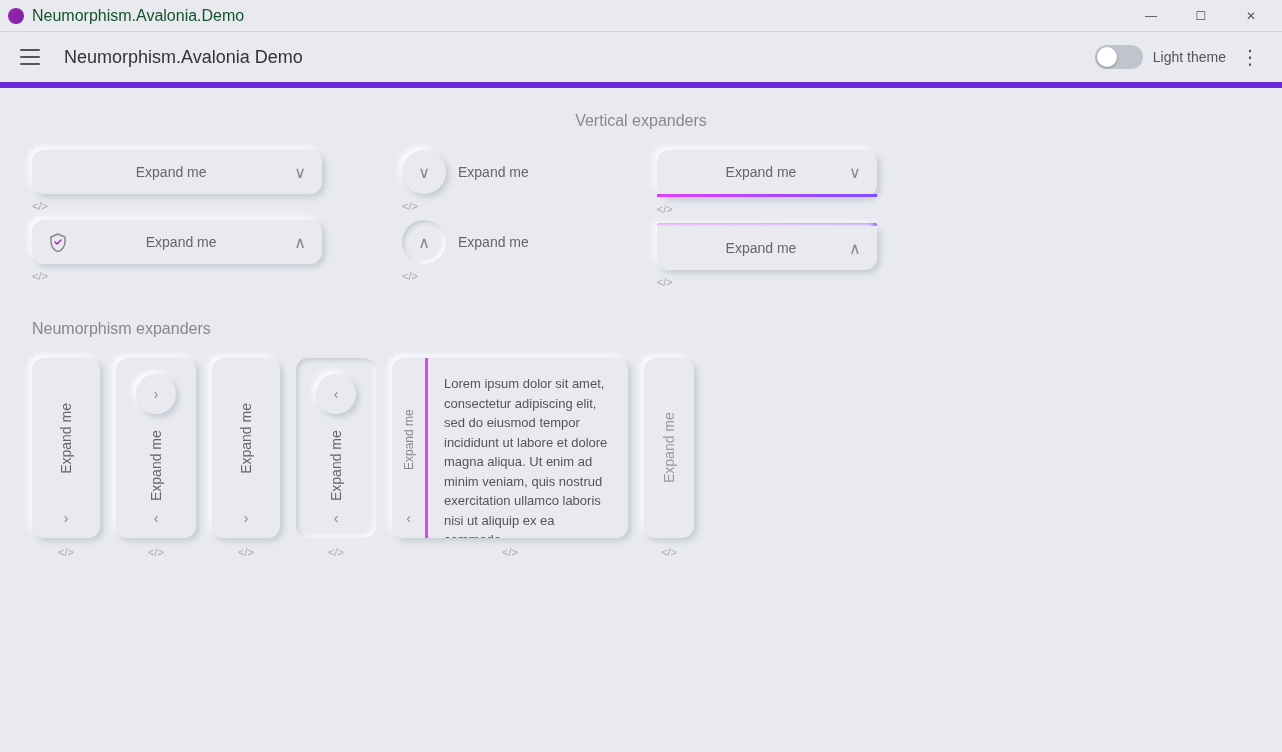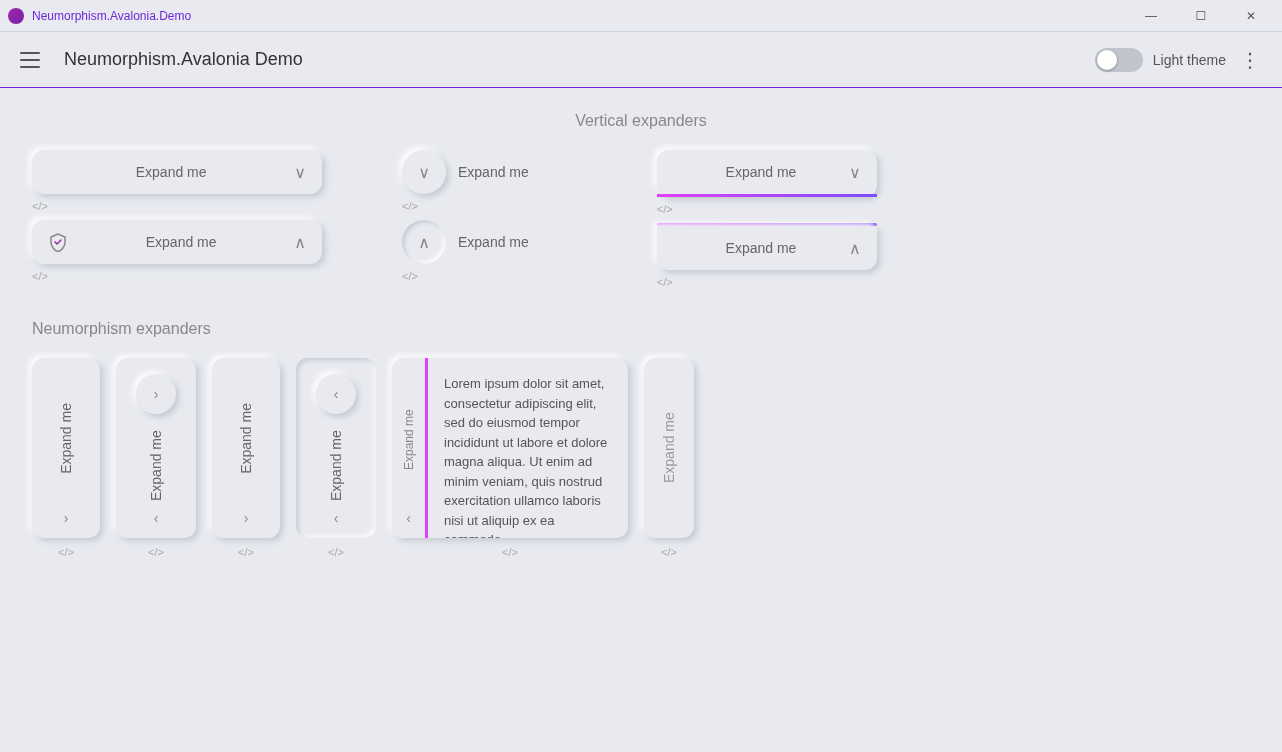--- a/index.html
+++ b/index.html
@@ -23,22 +23,22 @@
       border-bottom: 1px solid #d0d4dc;
     }
     .title-bar-icon {
       width: 16px;
       height: 16px;
       background: linear-gradient(135deg, #9c27b0, #7b1fa2);
       border-radius: 50%;
       margin-right: 8px;
     }
     .title-bar-text {
-      font-size: 12px;
-      color: #6d28d9;
+      font-size: 16px;
+      color: #14532d;
       flex: 1;
     }
     .title-bar-controls {
       display: flex;
       gap: 4px;
     }
     .title-btn {
       width: 46px;
       height: 32px;
       display: flex;
@@ -51,21 +51,21 @@
       border: none;
     }
 
     
     .top-nav {
       height: 56px;
       background: #e8eaf0;
       display: flex;
       align-items: center;
       padding: 0 16px;
-      border-bottom: 1px solid #6d28d9;
+      border-bottom: 6px solid #6d28d9;
     }
     .hamburger {
       width: 32px;
       height: 32px;
       display: flex;
       flex-direction: column;
       justify-content: center;
       gap: 5px;
       cursor: pointer;
       padding: 4px;

